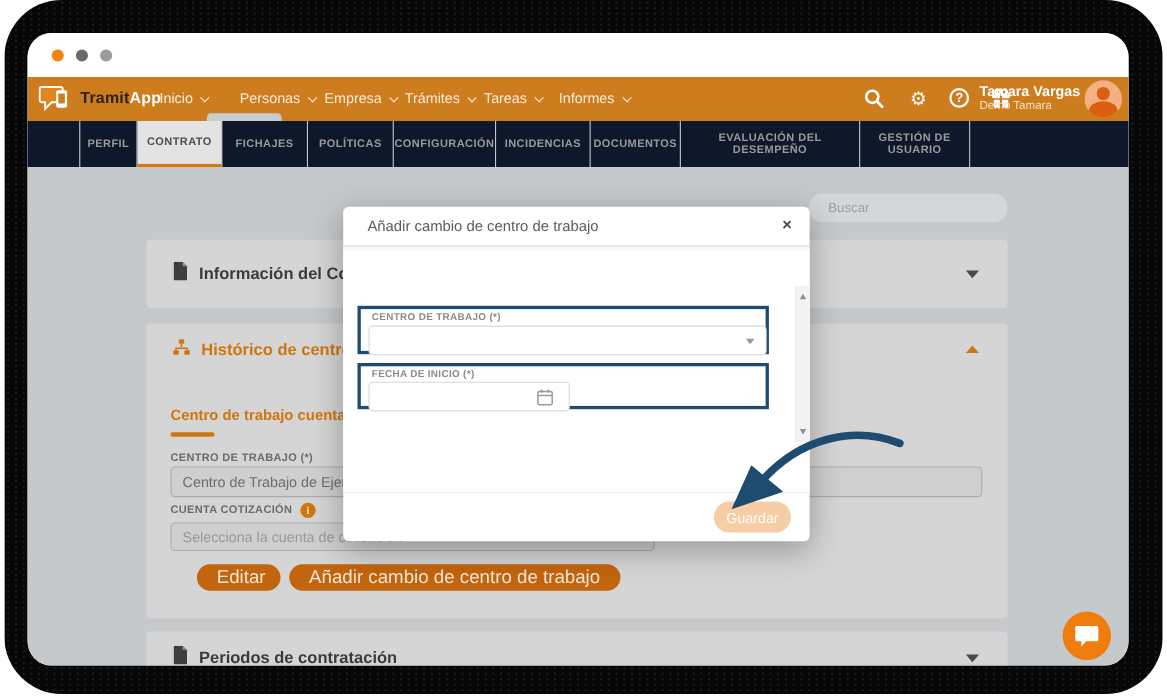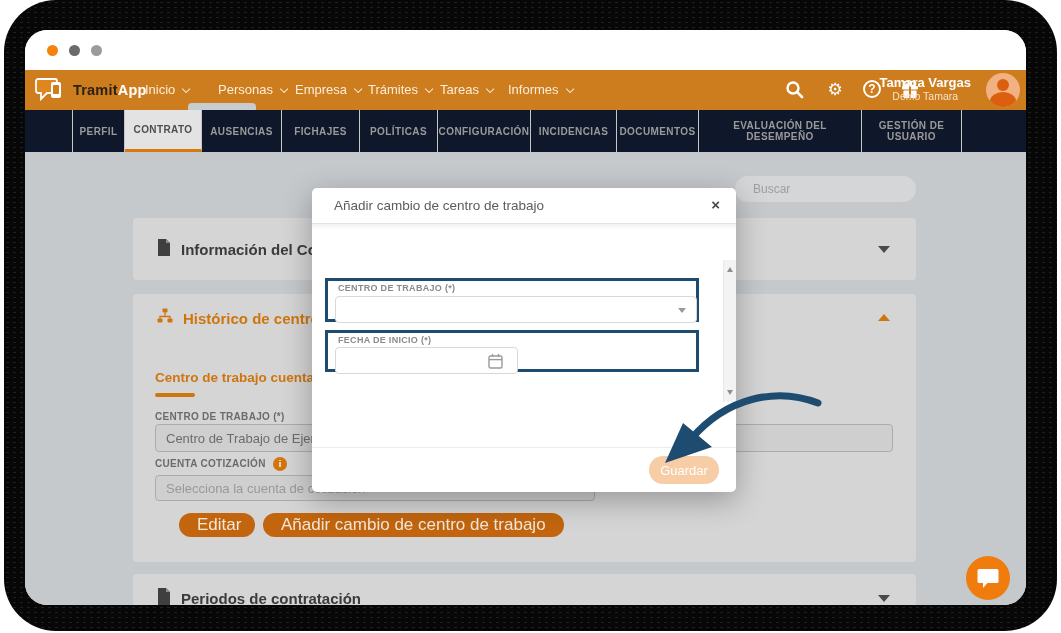--- a/index.html
+++ b/index.html
@@ -31,21 +31,21 @@
               font-size:13px; cursor:pointer; white-space:nowrap;text-align:center; }
   .nav-chev { display:inline-block; width:6px; height:6px; border-right:1.6px solid #fbeeda;
               border-bottom:1.6px solid #fbeeda; transform:rotate(45deg) translateY(-3px); margin-left:6px; }
   .nav-indicator { position:absolute; left:163px; bottom:0; width:68px; height:7px;
                    background:#c7ccd0; border-radius:4px 4px 0 0; }
   .appicon { position:absolute; top:10px; width:20px; height:20px; color:#ffffff; text-align:center; }
   .appicon svg { display:block; }
   .glyph-icon { font-size:17px; line-height:20px; color:#ffffff; }
   .help-circle { width:18px; height:18px; border:2px solid #fff; border-radius:50%;
                  font-size:12px; font-weight:bold; line-height:15px; color:#fff; text-align:center; }
-  .userbox { position:absolute; right:55px; top:5px; text-align:center; color:#fff; cursor:pointer; }
+  .userbox { position:absolute; right:44px; top:5px; text-align:left; color:#fff; cursor:pointer; }
   .user-name { font-size:13px; font-weight:bold; }
   .user-role { font-size:10.5px; color:#f6e2c6; }
   .avatar { position:absolute; right:6px; top:3px; width:34px; height:34px; border-radius:50%;
             background:#f2b183; overflow:hidden; }
   .avatar-head { position:absolute; left:11px; top:6px; width:12px; height:12px; border-radius:50%; background:#dc5f10; }
   .avatar-body { position:absolute; left:4px; top:19px; width:26px; height:18px; border-radius:50%; background:#dc5f10; }
 
   
   .tabbar { position:absolute; left:0; top:80px; right:0; height:42px; background:#0f172a; display:flex; }
   .tab-spacer { width:48px; border-right:1px solid #c6c6c6; }
@@ -187,21 +187,20 @@
     <div class="avatar">
       <div class="avatar-head"></div>
       <div class="avatar-body"></div>
     </div>
   </div>
 
   <div class="tabbar">
     <div class="tab-spacer"></div>
     <div class="tab" style="width:52px">PERFIL</div>
     <div class="tab active" style="width:77px">CONTRATO</div>
-    <div class="tab" style="width:80px">AUSENCIAS</div>
     <div class="tab" style="width:78px">FICHAJES</div>
     <div class="tab" style="width:78px">POLÍTICAS</div>
     <div class="tab" style="width:93px">CONFIGURACIÓN</div>
     <div class="tab" style="width:86px">INCIDENCIAS</div>
     <div class="tab" style="width:82px">DOCUMENTOS</div>
     <div class="tab" style="width:163px">EVALUACIÓN DEL DESEMPEÑO</div>
     <div class="tab" style="width:100px">GESTIÓN DE USUARIO</div>
     <div class="tab-fill"></div>
   </div>
 

